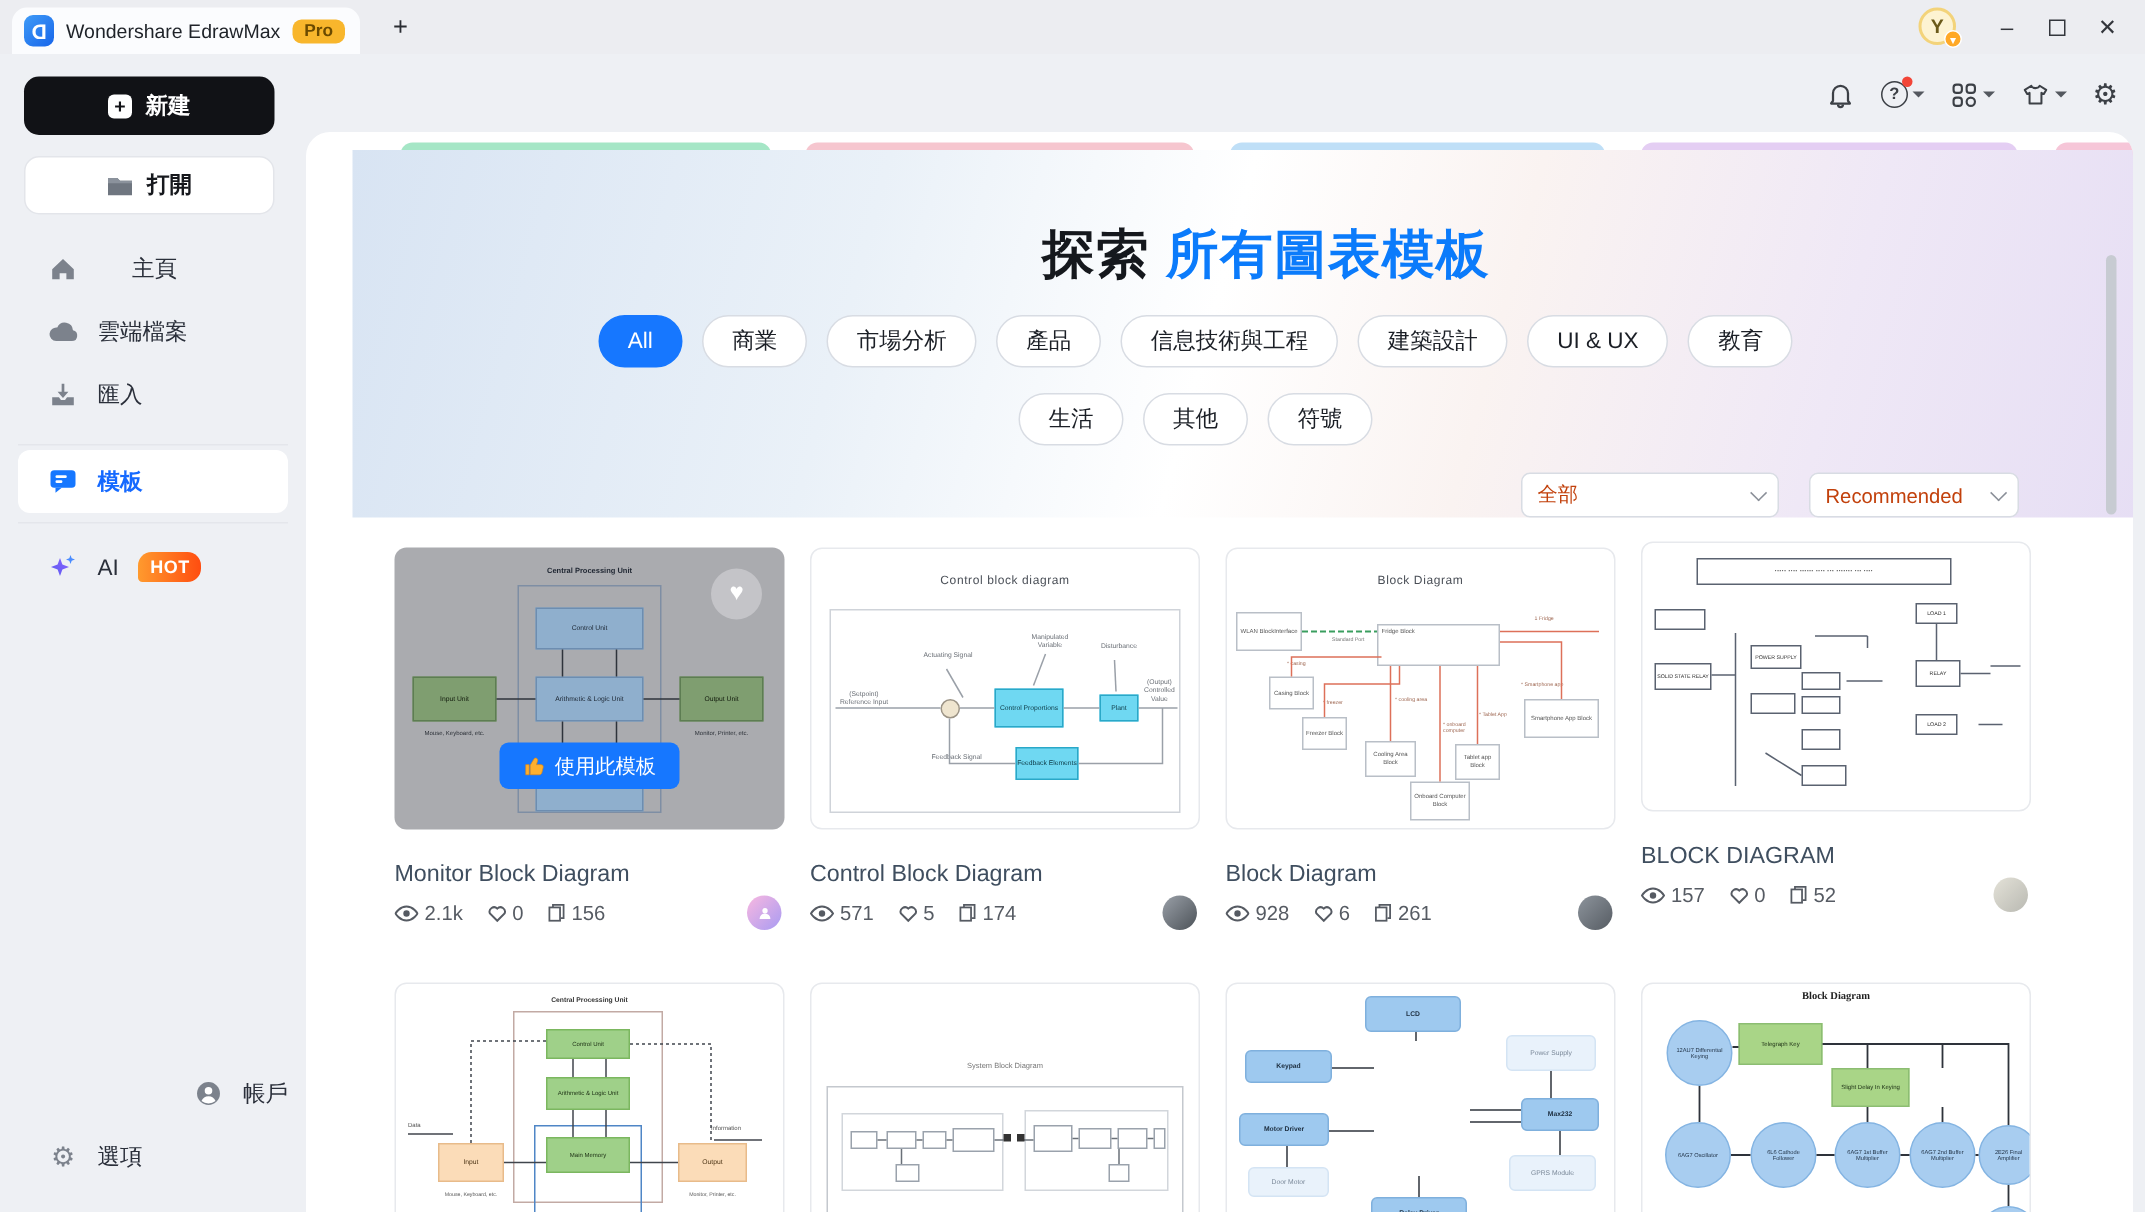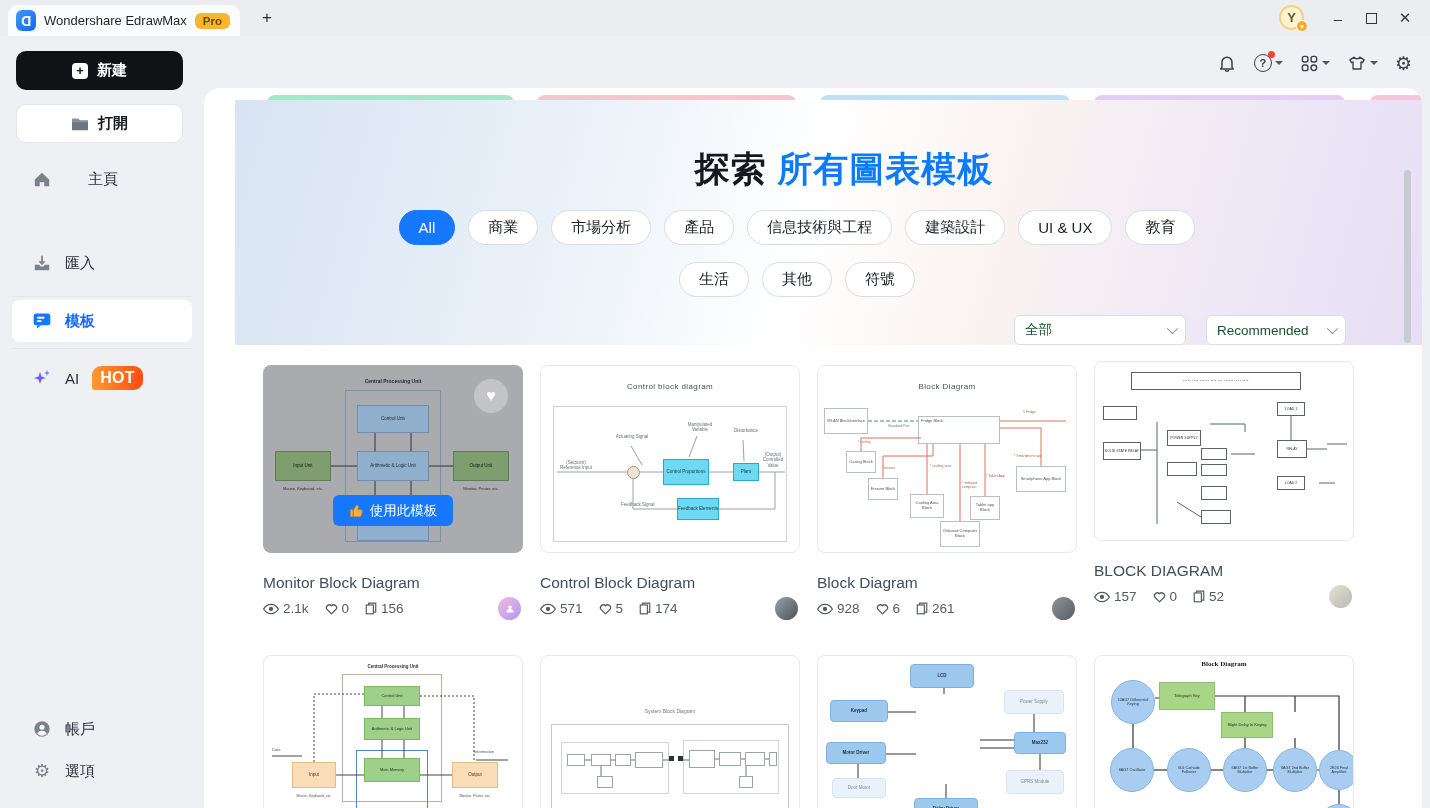--- a/index.html
+++ b/index.html
@@ -29,33 +29,33 @@
 
   
   .sidebar { position:absolute; left:0; top:36px; width:204px; height:772px; }
   .btn-new { position:absolute; left:16px; top:15px; width:167px; height:39px; background:#111216; border-radius:10px; color:#fff; font-size:15px; font-weight:bold; display:flex; align-items:center; justify-content:center; gap:9px; cursor:pointer; }
   .plus-ic { width:16px; height:16px; background:#fff; border-radius:4px; color:#111216; font-size:13px; font-weight:bold; display:flex; align-items:center; justify-content:center; line-height:1; }
   .btn-open { position:absolute; left:16px; top:68px; width:167px; height:39px; background:#fff; border:1px solid #e3e5ea; border-radius:10px; color:#16181d; font-size:15px; font-weight:bold; display:flex; align-items:center; justify-content:center; gap:9px; cursor:pointer; }
   .nav-item { position:absolute; left:12px; width:180px; height:42px; display:flex; align-items:center; gap:13px; padding-left:20px; font-size:15px; color:#2a2f3a; border-radius:8px; cursor:pointer; }
   .nav-item.sel { background:#fff; color:#1569ff; font-weight:bold; }
   .nav-ic { width:20px; height:20px; display:flex; align-items:center; justify-content:center; }
   .divider { position:absolute; left:12px; width:180px; height:1px; background:#e4e6eb; }
-  .hot-badge { background:linear-gradient(90deg,#ff9a2e,#ff4d10); color:#fff; font-size:16px; font-weight:bold; padding:3px 8px; border-radius:9px 9px 9px 3px; letter-spacing:.3px; }
+  .hot-badge { background:linear-gradient(90deg,#ff9a2e,#ff4d10); color:#fff; font-size:12px; font-weight:bold; padding:3px 8px; border-radius:9px 9px 9px 3px; letter-spacing:.3px; }
 
   
   .panel { position:absolute; left:204px; top:88px; width:1218px; height:720px; background:#fff; border-radius:16px 16px 0 0; overflow:hidden; }
   .strip { position:absolute; top:7px; height:12px; border-radius:8px 8px 0 0; }
   .hero { position:absolute; left:0; top:12px; width:1218px; height:245px;
           background:linear-gradient(105deg,#d8e4f3 0%,#eaf1f8 28%,#ffffff 47%,#faf3f1 62%,#efe8f6 80%,#e5ddf4 100%);margin-left:31px; }
   .hero-title { position:absolute; left:0; top:46px; width:1218px; text-align:center; font-size:35px; font-weight:bold; color:#15181d; letter-spacing:1px; }
   .hero-title .hl { color:#0b7bfb; }
   .chips { position:absolute; left:0; width:1124px; display:flex; justify-content:center; gap:13px; }
   .chip { height:35px; padding:0 19px; border-radius:18px; border:1px solid #d8dce3; background:#fff; font-size:15px; color:#1b1f26; display:flex; align-items:center; cursor:pointer; white-space:nowrap; }
   .chip.sel { background:#1677ff; border-color:#1677ff; color:#fff; }
-  .dropdown { position:absolute; top:227px; height:30px; background:#fff; border:1px solid #d8dce3; border-radius:6px; display:flex; align-items:center; justify-content:space-between; padding:0 10px; font-size:13.5px; color:#14532d; cursor:pointer; }
+  .dropdown { position:absolute; top:227px; height:30px; background:#fff; border:1px solid #d8dce3; border-radius:6px; display:flex; align-items:center; justify-content:space-between; padding:0 10px; font-size:13.5px; color:#c2410c; cursor:pointer; }
   .chev { width:8px; height:8px; border-right:1.6px solid #8a8f98; border-bottom:1.6px solid #8a8f98; transform:rotate(45deg) translateY(-2px); }
 
   
   .grid { position:absolute; left:59px; width:1100px; display:flex; gap:17px; }
   .card { width:260px; }
   .thumb { position:relative; width:260px; height:188px; background:#fff; border:1px solid #e7e9ed; border-radius:8px; overflow:hidden; cursor:pointer; }
   .card-title { margin-top:21px; font-size:15.5px; color:#3f4e5f; }
   .stats { margin-top:9px; display:flex; align-items:center; gap:4px; font-size:13.5px; color:#565b63; position:relative; }
   .stats .gap { width:8px; }
   .stat-av { position:absolute; right:2px; top:-4px; width:23px; height:23px; border-radius:50%; }
@@ -144,20 +144,28 @@
   </div>
 
   <div class="nav-item" style="top:122px;gap:36px;">
     <span class="nav-ic">
         <svg width="18" height="18" viewBox="0 0 20 20">
           <path d="M2 10.5 10 3l8 7.5V18h-5.5v-4.5h-5V18H2z" fill="#7c828c"></path>
         </svg>
       </span>
     <span>主頁</span>
   </div>
+  <div class="nav-item" style="top:164px;">
+    <span class="nav-ic">
+        <svg width="20" height="16" viewBox="0 0 22 16">
+          <path d="M6 15a5 5 0 1 1 .8-9.95A6 6 0 0 1 18.3 7.1 4 4 0 0 1 17.5 15z" fill="#7c828c"></path>
+        </svg>
+      </span>
+    <span>雲端檔案</span>
+  </div>
   <div class="nav-item" style="top:206px;">
     <span class="nav-ic">
         <svg width="18" height="18" viewBox="0 0 20 20">
           <path d="M9 2h2v6h3l-4 4.5L6 8h3z" fill="#7c828c"></path>
           <path d="M2 12h5l1.5 2h3L13 12h5v6H2z" fill="#7c828c"></path>
         </svg>
       </span>
     <span>匯入</span>
   </div>
   <div class="divider" style="top:260px;"></div>
@@ -183,21 +191,21 @@
             </linearGradient>
           </defs>
           <path d="M8 4l1.6 4.4L14 10l-4.4 1.6L8 16l-1.6-4.4L2 10l4.4-1.6z" fill="url(#aig)"></path>
           <path d="M15 2l.8 2.2L18 5l-2.2.8L15 8l-.8-2.2L12 5l2.2-.8z" fill="#4a8cff"></path>
         </svg>
     </span>
     <span>AI</span>
     <span class="hot-badge">HOT</span>
   </div>
 
-  <div class="nav-item" style="top:672px;">
+  <div class="nav-item" style="top:672px;justify-content:flex-end;">
     <span class="nav-ic">
         <svg width="18" height="18" viewBox="0 0 20 20">
           <circle cx="10" cy="10" r="8.5" fill="#7c828c"></circle>
           <circle cx="10" cy="8" r="2.8" fill="#fff"></circle>
           <path d="M4.8 15.6a5.6 5.6 0 0 1 10.4 0 8.5 8.5 0 0 1-10.4 0z" fill="#fff"></path>
         </svg>
       </span>
     <span>帳戶</span>
   </div>
   <div class="nav-item" style="top:714px;">

